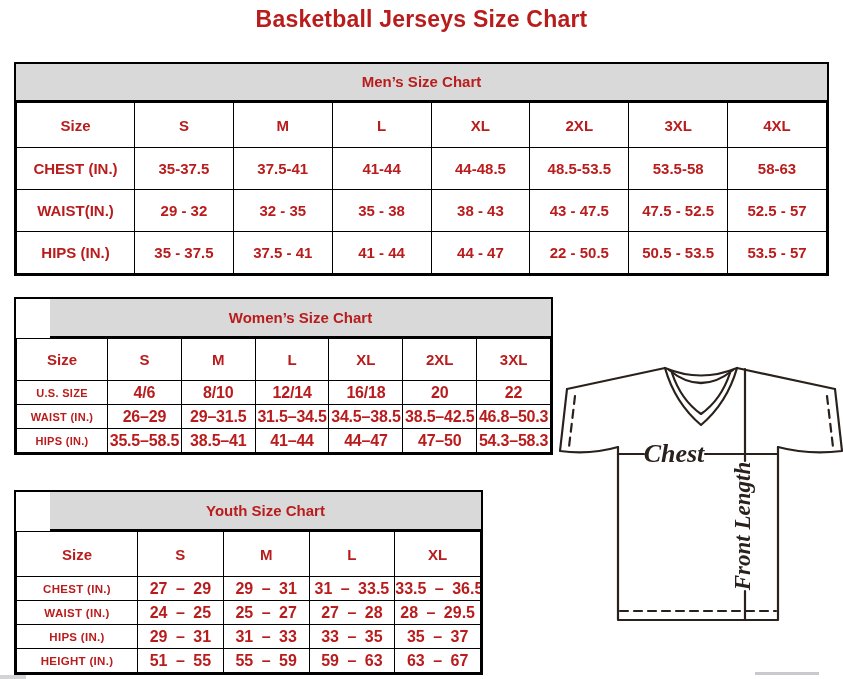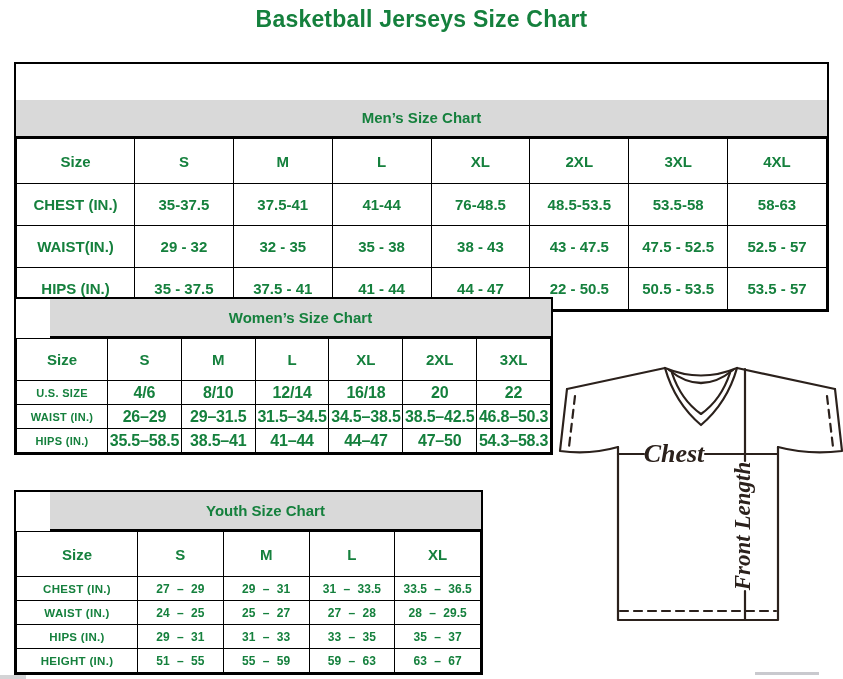--- a/index.html
+++ b/index.html
@@ -1,29 +1,29 @@
 <!DOCTYPE html>
 <html><head>
 <meta charset="utf-8">
 <style>
   html,body { margin:0; padding:0; background:#ffffff; }
   .page {
     position:relative; width:843px; height:679px; background:#ffffff;
-    font-family:"Liberation Sans", sans-serif; color:#15803d; overflow:hidden;
+    font-family:"Liberation Sans", sans-serif; color:#b91c1c; overflow:hidden;
   }
   .page-title {
     position:absolute; top:6px; left:0; width:100%; margin:0;
     text-align:center; font-size:23px; font-weight:bold; letter-spacing:0.2px;
   }
   .chart-wrap { position:absolute; border:2px solid #000; background:#fff; box-sizing:border-box; }
   .chart-title {
     background:#d9d9d9; border-bottom:2px solid #000; text-align:center;
     font-weight:bold; font-size:15px;
   }
-  .mens  .chart-title { height:36px; line-height:36px;margin-top:36px; }
+  .mens  .chart-title { height:36px; line-height:36px; }
   .womens .chart-title, .youth .chart-title { height:37px; line-height:37px;margin-left:34px; }
 
   table.size-table { border-collapse:collapse; table-layout:fixed; width:100%; }
   table.size-table th, table.size-table td {
     border:1px solid #000; text-align:center; vertical-align:middle;
     font-weight:bold; padding:0; overflow:hidden; white-space:nowrap;
   }
   
   .mens { left:14px; top:62px; width:815px; }
   .mens thead th { height:44px; font-size:15px; }
@@ -32,21 +32,21 @@
   
   .womens { left:14px; top:297px; width:539px; }
   .womens thead th { height:41px; font-size:15px; }
   .womens tbody th { height:23px; font-size:11px; letter-spacing:0.3px; }
   .womens tbody td { height:23px; font-size:16px; letter-spacing:-0.2px; }
   .womens th:first-child { width:90px; }
   
   .youth { left:14px; top:490px; width:469px; }
   .youth thead th { height:44px; font-size:15px; }
   .youth tbody th { height:23px; font-size:11.5px; letter-spacing:0.3px; }
-  .youth tbody td { height:23px; font-size:12px; word-spacing:4px; }
+  .youth tbody td { height:23px; font-size:16px; word-spacing:4px; }
   .youth th:first-child { width:120px; }
 
   .jersey-diagram { position:absolute; left:556px; top:356px; width:287px; height:273px; }
   .jersey-diagram svg { display:block; }
   .diagram-text {
     font-family:"Liberation Serif","DejaVu Serif",serif;
     font-style:italic; font-weight:bold; fill:#2b211c;
   }
   .edge-artifact { position:absolute; background:#d4d4d6; }
   .edge-artifact.left  { left:0; top:675px; width:26px; height:4px; }
@@ -73,21 +73,21 @@
             <th>3XL</th>
             <th>4XL</th>
           </tr>
         </thead>
         <tbody>
           <tr>
             <th>CHEST (IN.)</th>
             <td>35-37.5</td>
             <td>37.5-41</td>
             <td>41-44</td>
-            <td>76-48.5</td>
+            <td>44-48.5</td>
             <td>48.5-53.5</td>
             <td>53.5-58</td>
             <td>58-63</td>
           </tr>
           <tr>
             <th>WAIST(IN.)</th>
             <td>29 - 32</td>
             <td>32 - 35</td>
             <td>35 - 38</td>
             <td>38 - 43</td>

